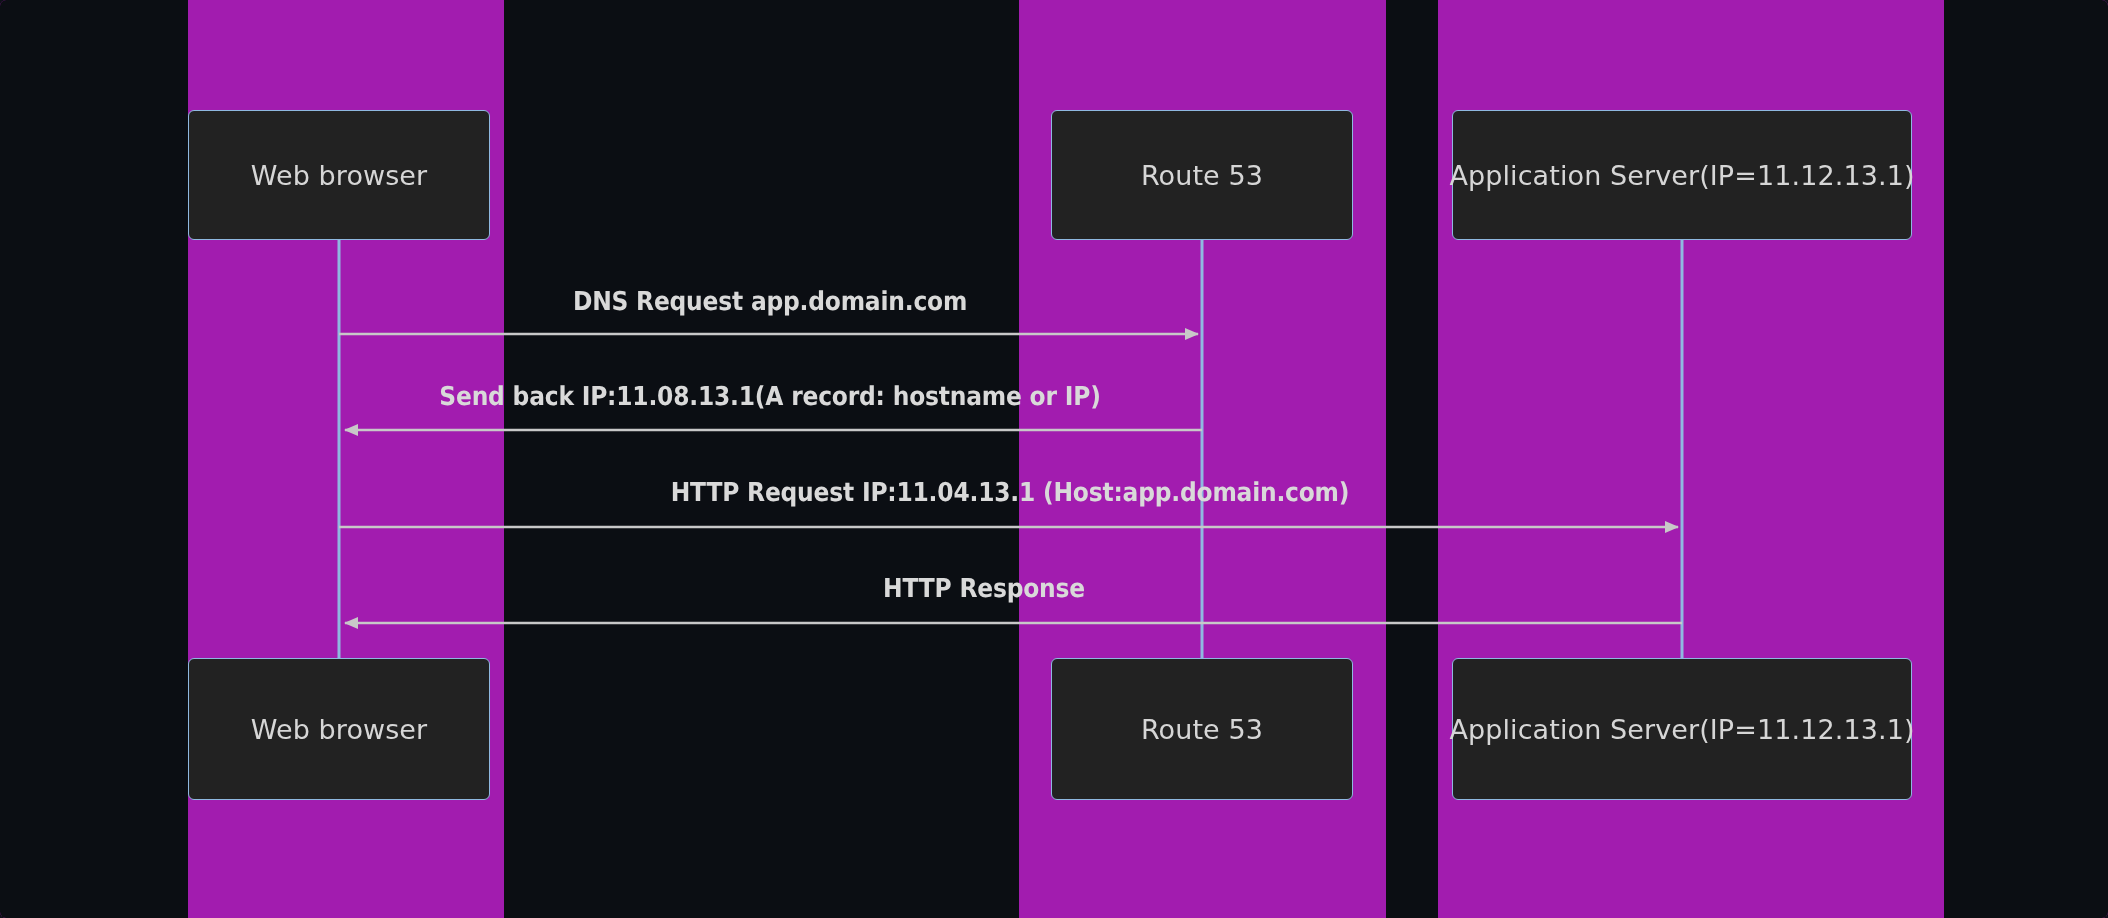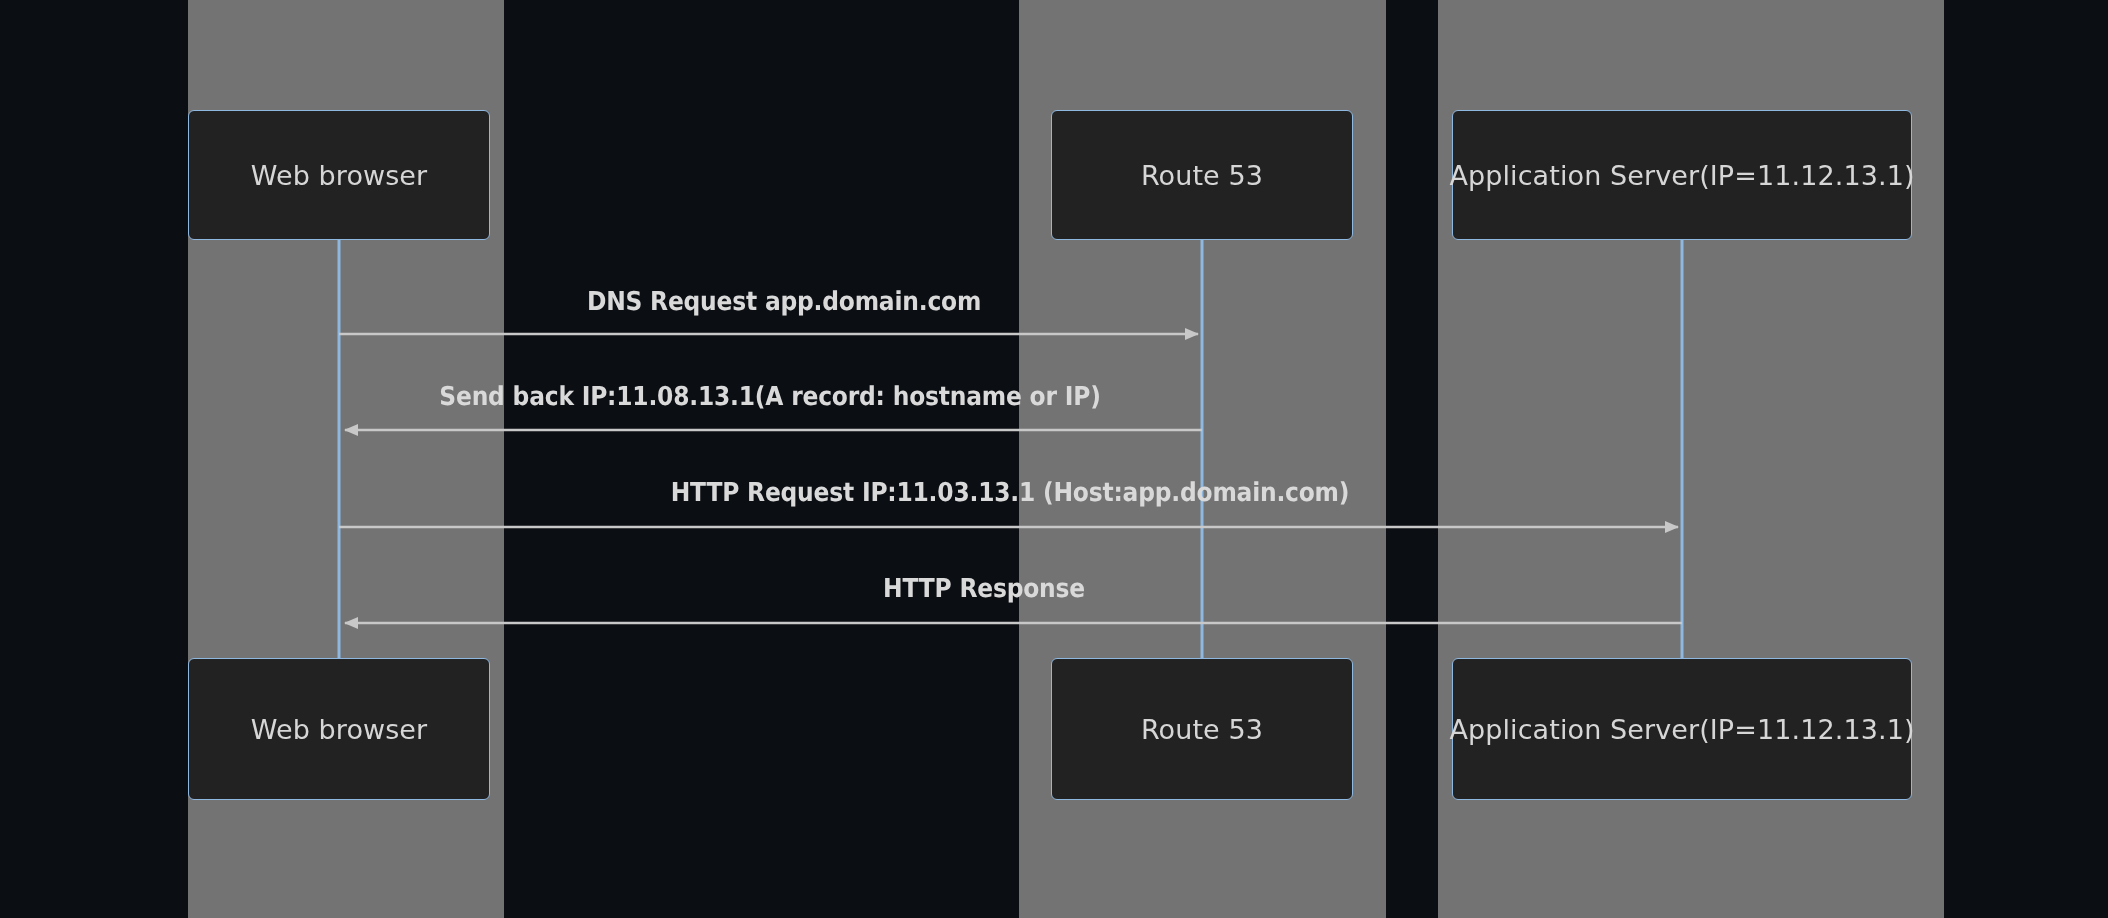--- a/index.html
+++ b/index.html
@@ -8,22 +8,23 @@
     padding: 0;
     background: #0d1117;
   }
   body {
     font-family: "DejaVu Sans", sans-serif;
   }
   #stage {
     position: relative;
     width: 2108px;
     height: 918px;
-    background: #737373;
+    background: #a21caf;
     overflow: hidden;
+    border-radius: 6px;
   }
   
   .bg-band {
     position: absolute;
     top: 0;
     height: 918px;
     background: #0b0e13;
     pointer-events: none;
   }
   #band-a { left: 0px;    width: 188px; }
@@ -129,21 +130,21 @@
   </div>
 
   <div class="participant" style="left:1051px; top:658px; width:302px; height:142px;">
     <span class="participant-label">Route 53</span>
   </div>
 
   <div class="participant wide" style="left:1452px; top:658px; width:460px; height:142px;">
     <span class="participant-label">Application Server(IP=11.12.13.1)</span>
   </div>
 
-  <div class="msg-label" style="left:770px; top:287px;margin-left:14px;">DNS Request app.domain.com</div>
+  <div class="msg-label" style="left:770px; top:287px;">DNS Request app.domain.com</div>
 
   <div class="msg-label" style="left:770px; top:382px;">Send back IP:11.08.13.1(A record: hostname or IP)</div>
 
-  <div class="msg-label" style="left:1010px; top:478px;">HTTP Request IP:11.03.13.1 (Host:app.domain.com)</div>
+  <div class="msg-label" style="left:1010px; top:478px;">HTTP Request IP:11.04.13.1 (Host:app.domain.com)</div>
 
   <div class="msg-label" style="left:984px; top:574px;">HTTP Response</div>
 
 </div>
 
 </body></html>

